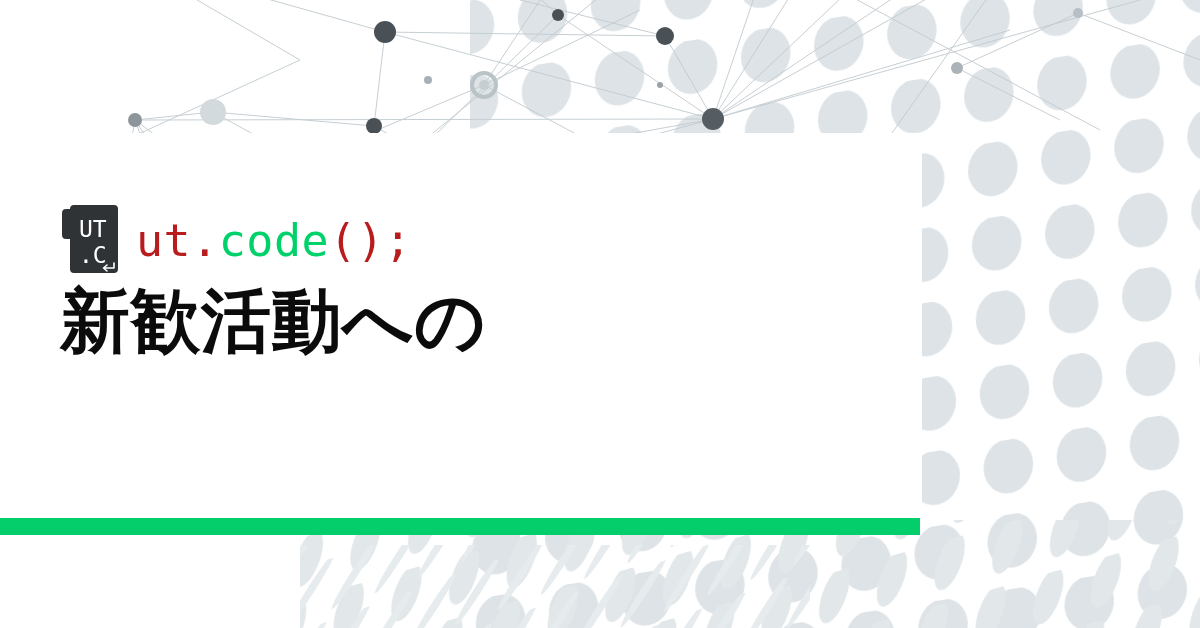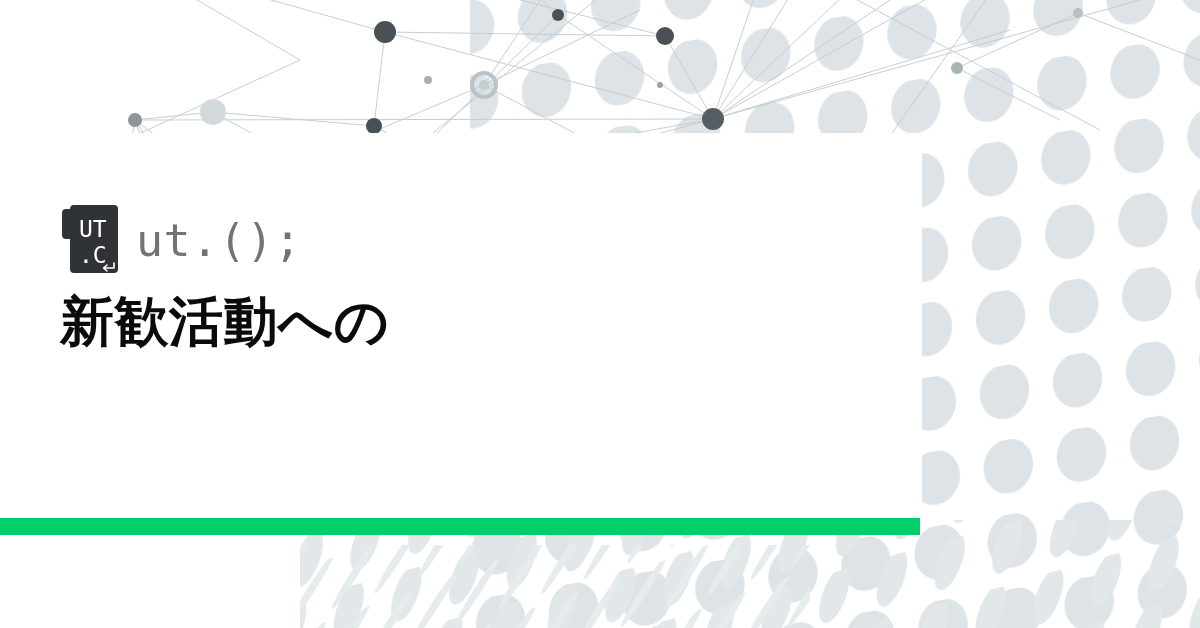--- a/index.html
+++ b/index.html
@@ -63,33 +63,33 @@
     font-family:"DejaVu Sans Mono", "Liberation Mono", monospace;
     font-size:45px;
     font-weight:400;
     letter-spacing:0.5px;
     line-height:1;
     white-space:nowrap;
     color:#5a6065;
     display:flex;
     align-items:baseline;
   }
-  .wordmark .w-gray  { color:#737373;text-align:right; }
+  .wordmark .w-gray  { color:#b91c1c;text-align:right; }
   .wordmark .w-green { color:#00d26a; }
 
   
   .headline {
     position:absolute;
     left:60px;
-    top:288px;
+    top:278px;
     z-index:7;
     color:#0b0b0b;
     font-family:"DejaVu Sans", "Liberation Sans", sans-serif;
     font-weight:700;
-    font-size:54px;
+    font-size:70px;
     line-height:1.25;
     letter-spacing:0.5px;
     white-space:nowrap;
   }
   .headline .line { display:block; }
 
   
   .green-rule {
     position:absolute;
     left:0;
@@ -236,20 +236,21 @@
       <path d="M8 6 Q8 2 12 2 L52 2 Q56 2 56 6 L56 66 Q56 70 52 70
                L12 70 Q8 70 8 66 L8 36 L4 36 Q0 36 0 32 L0 10
                Q0 6 4 6 Z" fill="#2f3336"></path>
       <text x="17" y="34" font-family="'DejaVu Sans Mono','Liberation Mono',monospace" font-size="23" font-weight="400" fill="#ffffff">UT</text>
       <text x="17" y="60" font-family="'DejaVu Sans Mono','Liberation Mono',monospace" font-size="23" font-weight="400" fill="#ffffff">.C</text>
       <path d="M52 60 L52 65 L42 65 M45 62 L41.5 65 L45 68" stroke="#ffffff" stroke-width="1.6" fill="none" stroke-linecap="round" stroke-linejoin="round"></path>
     </svg>
 
     <div class="wordmark">
       <span class="w-gray">ut.</span>
+      <span class="w-green">code</span>
       <span class="w-gray">();</span>
     </div>
   </div>
 
   <h1 class="headline">
     <span class="line">新歓活動への</span>
   </h1>
 
   <div class="green-rule"></div>
 

